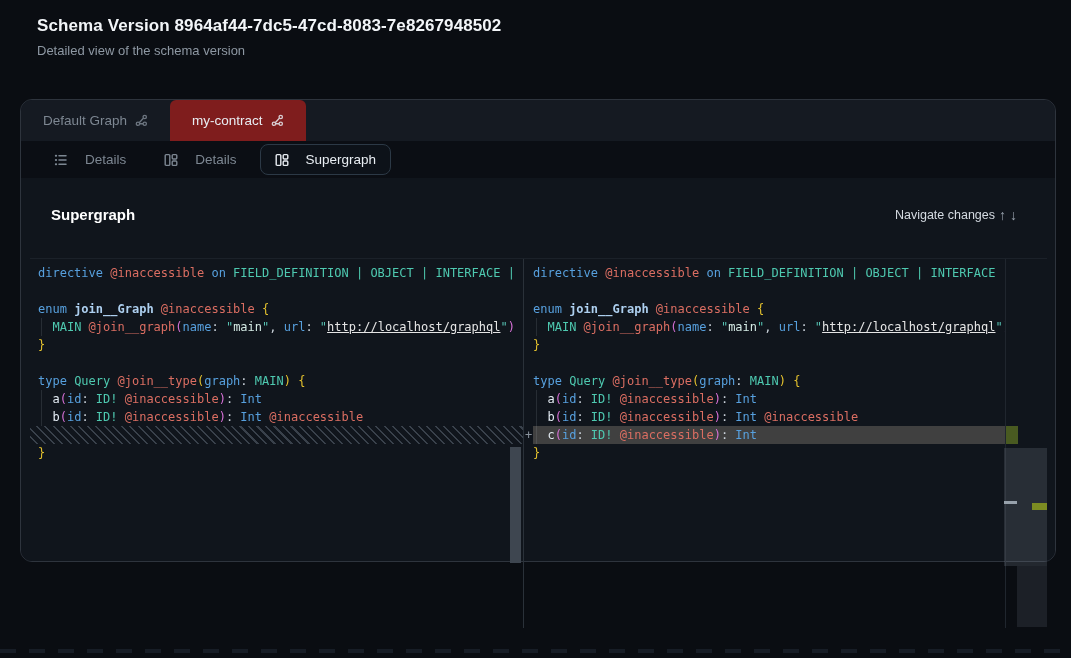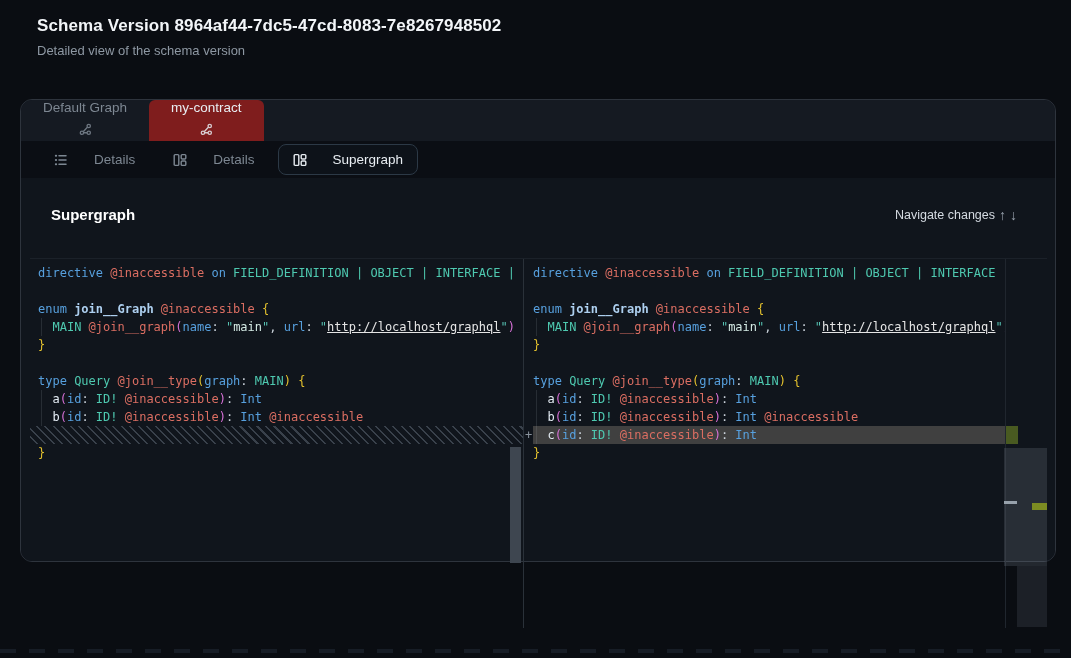--- a/index.html
+++ b/index.html
@@ -16,28 +16,28 @@
   .pagehead p { margin-top:7px; font-size:13px; color:#8E98A3; }
 
   .card {
     position:absolute; left:20px; top:99px; width:1036px; height:463px;
     border:1px solid #2E343D; border-radius:12px; overflow:hidden;
     background:#10151C; display:flex; flex-direction:column;
   }
   .tabstrip { height:41px; background:#151A22; display:flex; align-items:stretch; flex:none; }
   .tab {
     display:flex; align-items:center; gap:8px; padding:0 22px;
-    font-size:13.5px; color:#7D8792; cursor:pointer; border-radius:6px 6px 0 0;flex-direction:column;
+    font-size:13.5px; color:#7D8792; cursor:pointer; border-radius:6px 6px 0 0;
   }
   .tab.active { background:#7f1d1d; color:#E8EDF2; }
   .tab .icon { width:13px; height:13px; opacity:.85; }
 
   .subtabrow { height:37px; background:#0B0E14; display:flex; align-items:center; padding-left:18px; gap:8px; flex:none; }
   .subtab {
-    display:flex; align-items:center; gap:26px; padding:7px 14px;
+    display:flex; align-items:center; gap:17px; padding:7px 14px;
     font-size:13.5px; color:#7D8792; cursor:pointer; border:1px solid transparent; border-radius:8px;
   }
   .subtab.active { color:#E8EDF2; border-color:#2C3946; background:#0D1219; }
   .subtab .icon { width:14px; height:14px; }
 
   .content { flex:1; background:#10151C; position:relative; }
   .panelhead { display:flex; align-items:center; justify-content:space-between; padding:28px 38px 0 30px; }
   .panelhead h2 { font-size:15px; font-weight:700; color:#FFFFFF; }
   .nav { display:flex; align-items:center; gap:4px; }
   .nav .navlabel { font-size:12.5px; color:#D5DBE2; }

